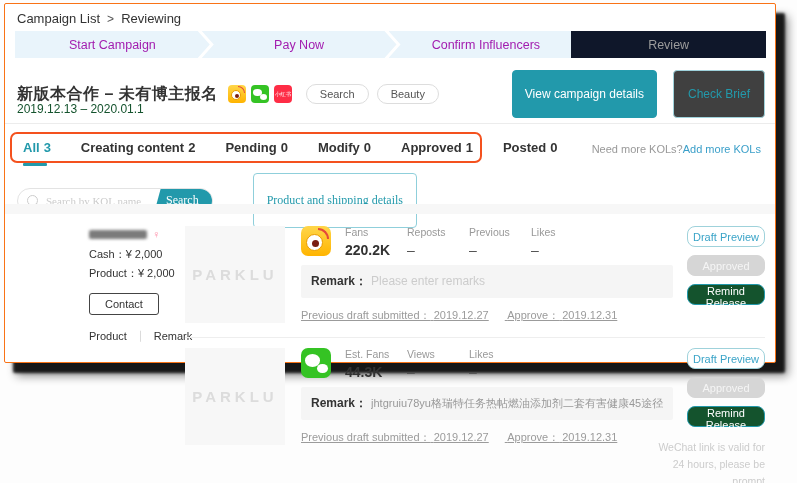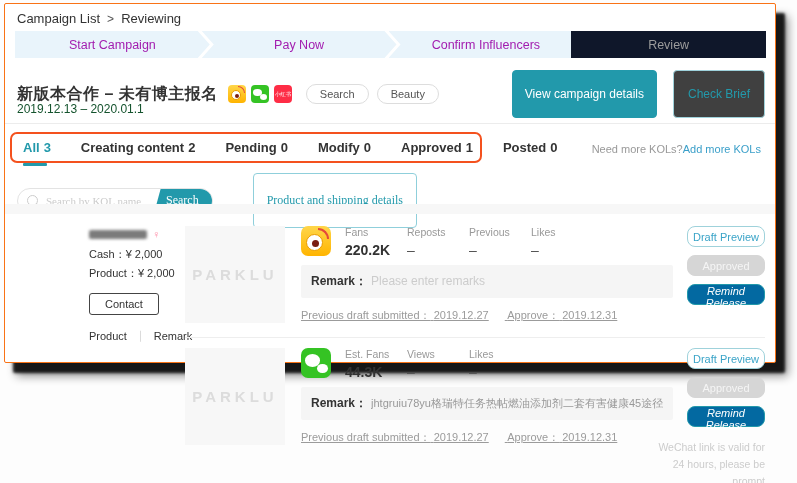--- a/index.html
+++ b/index.html
@@ -116,21 +116,21 @@
   .remark-box { margin-top:7px; background:#f5f5f5; border-radius:2px; padding:8px 10px; font-size:12px; display:flex; align-items:baseline; min-height:31px; }
   .remark-box .rl { font-weight:bold; color:#333; flex:0 0 auto; }
   .remark-box .rp { color:#ccc; margin-left:4px; }
   .remark-box .rt { color:#999; margin-left:4px; font-size:11px; white-space:nowrap; overflow:hidden; }
   .dates-row { margin-top:10px; font-size:11px; color:#9b9b9b; white-space:nowrap;text-decoration:underline; }
   .dates-row .d1 { margin-right:16px; }
   .post-actions { width:78px; flex:0 0 auto; display:flex; flex-direction:column; align-items:stretch; }
   .pa-btn { height:21px; font-size:11px; border-radius:8px; margin-bottom:8px; cursor:pointer; font-family:inherit; }
   .pa-draft { background:#fff; border:1px solid #9fd2db; color:#3aa4c8; }
   .pa-approved { background:#d6d6d6; border:1px solid #d6d6d6; color:#f5f5f5; }
-  .pa-remind { background:#0369a1; border:1px solid #2299ab; color:#fff;font-style:italic; }
+  .pa-remind { background:#14532d; border:1px solid #2299ab; color:#fff; }
   .wechat-note { width:116px; margin-left:-38px; margin-top:4px; text-align:right; font-size:10.5px; color:#ccc; line-height:1.6; }
 </style>
 </head>
 <body>
 
 <div class="stage" data-interactable="false">
   <div class="window" data-interactable="false">
 
     <div class="breadcrumb" data-interactable="false">
       <span data-interactable="true">Campaign List</span>

